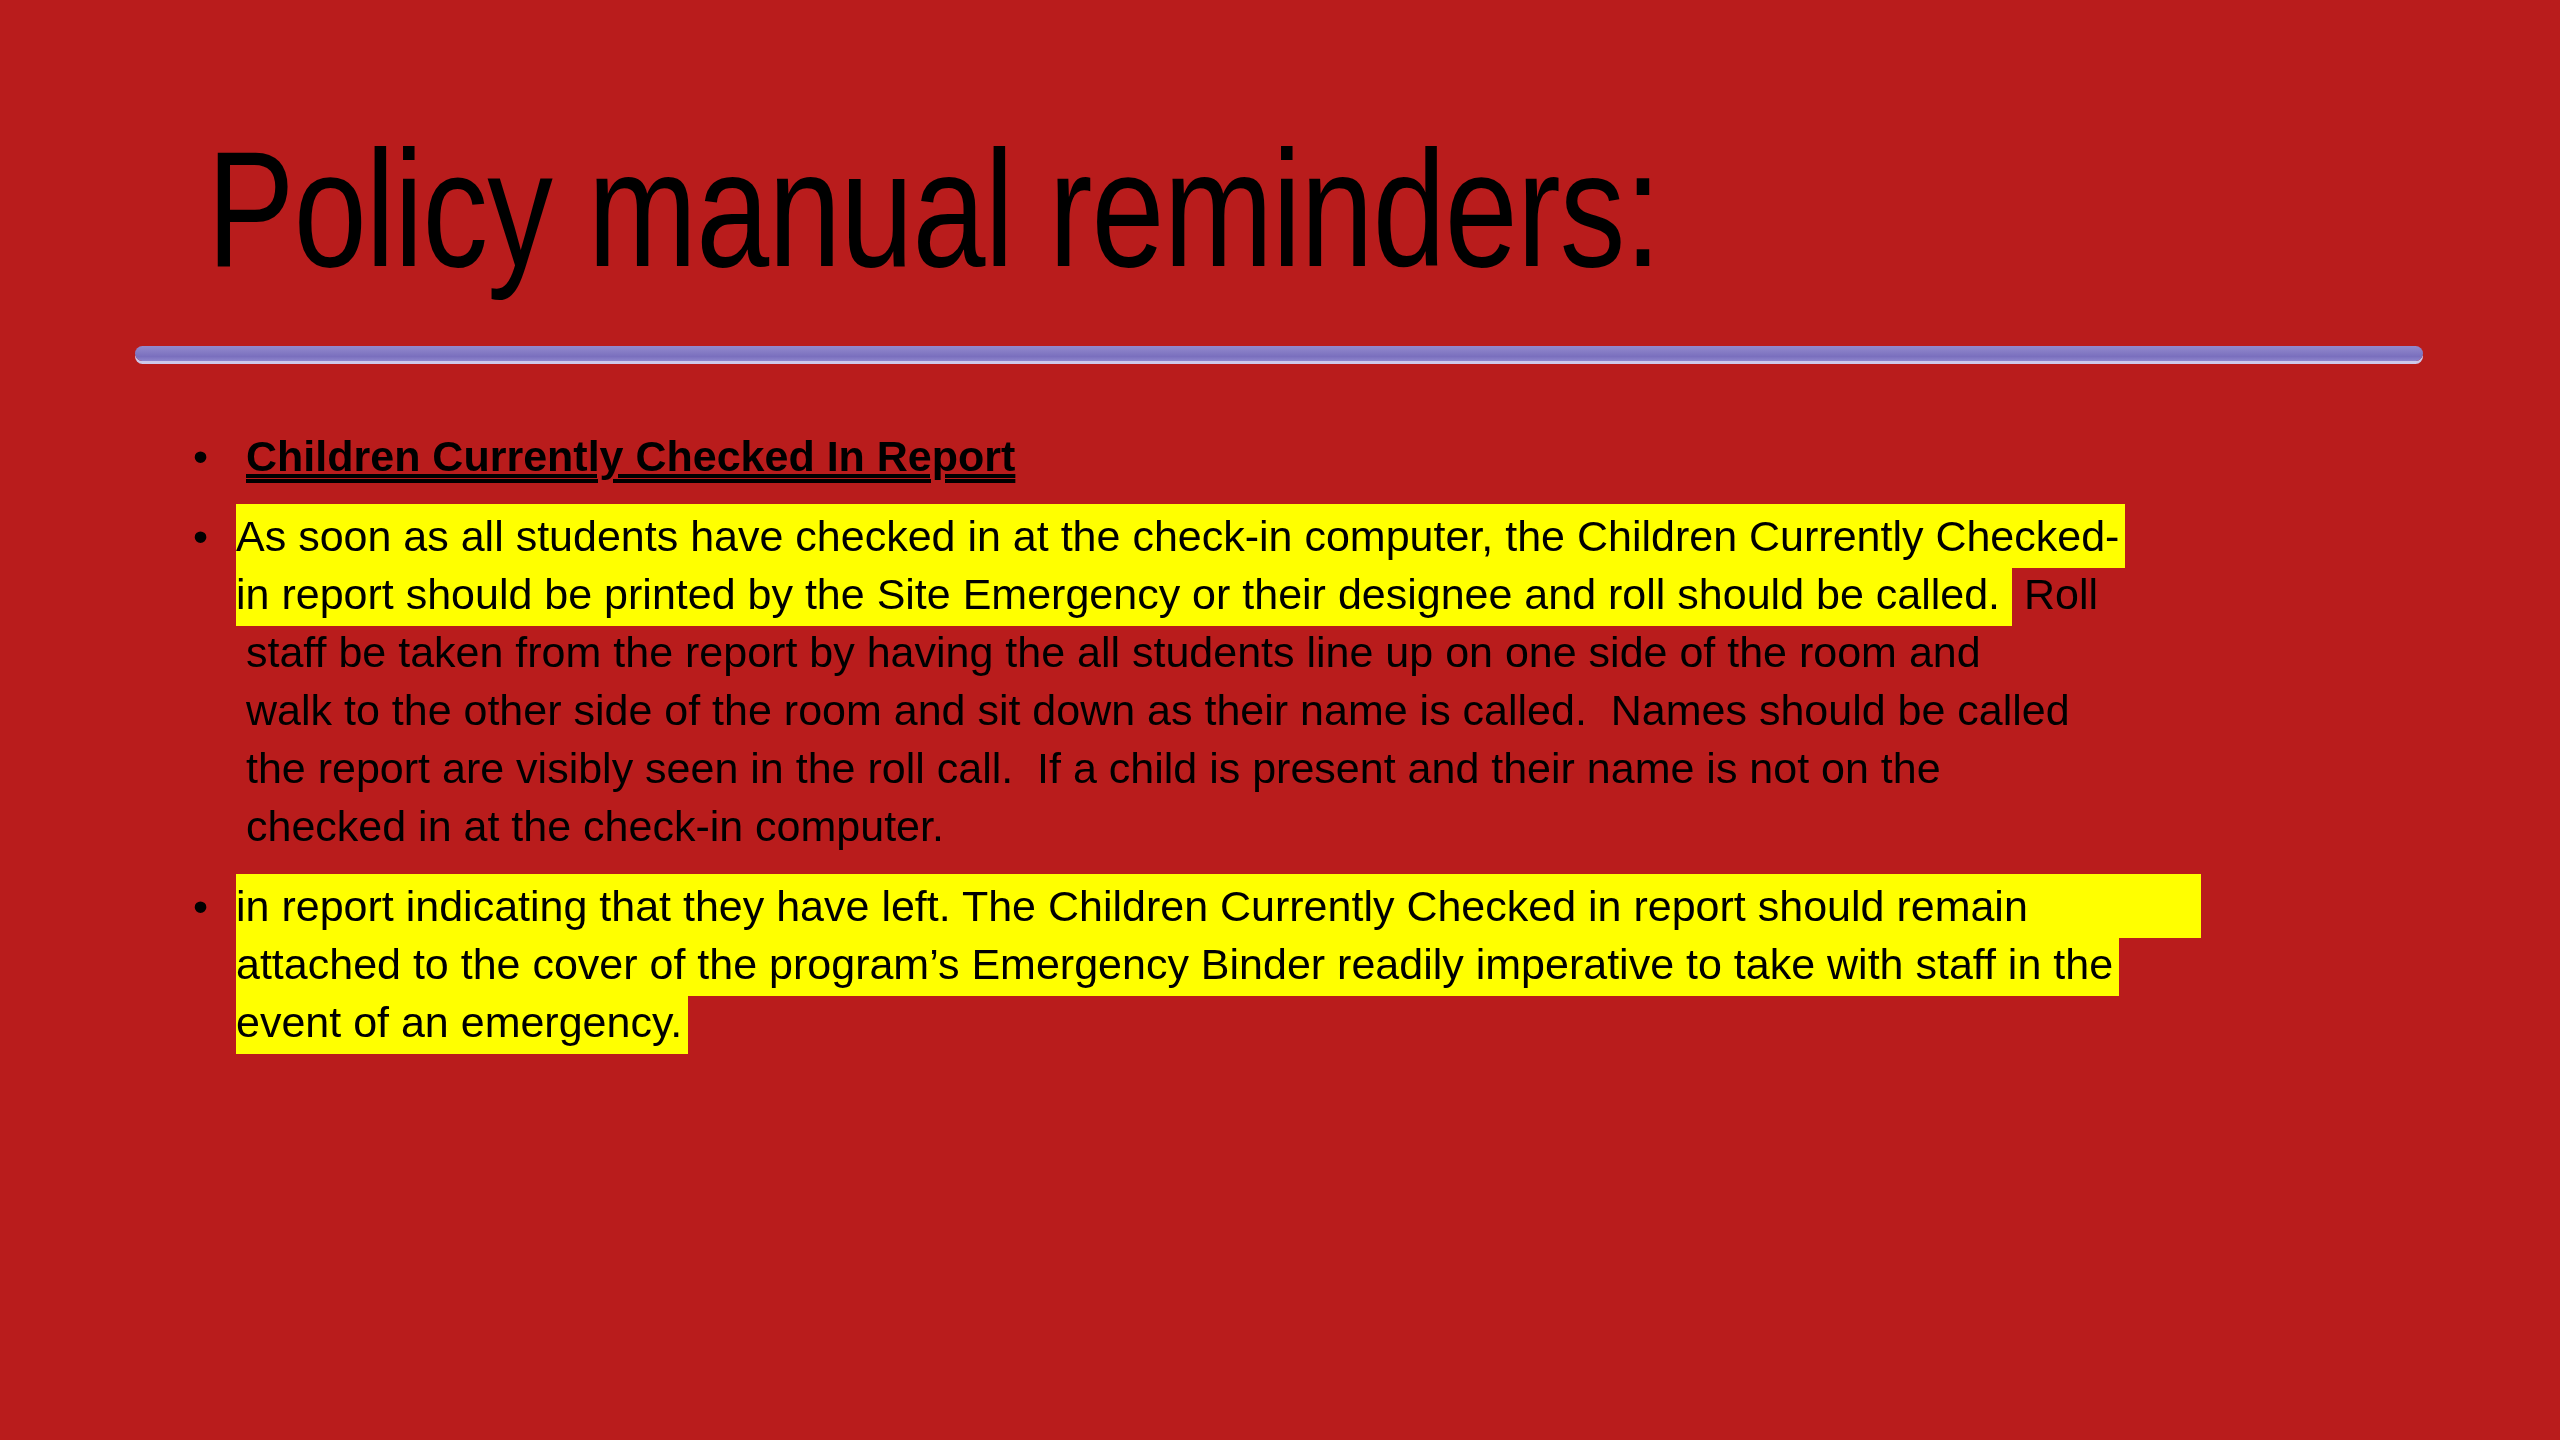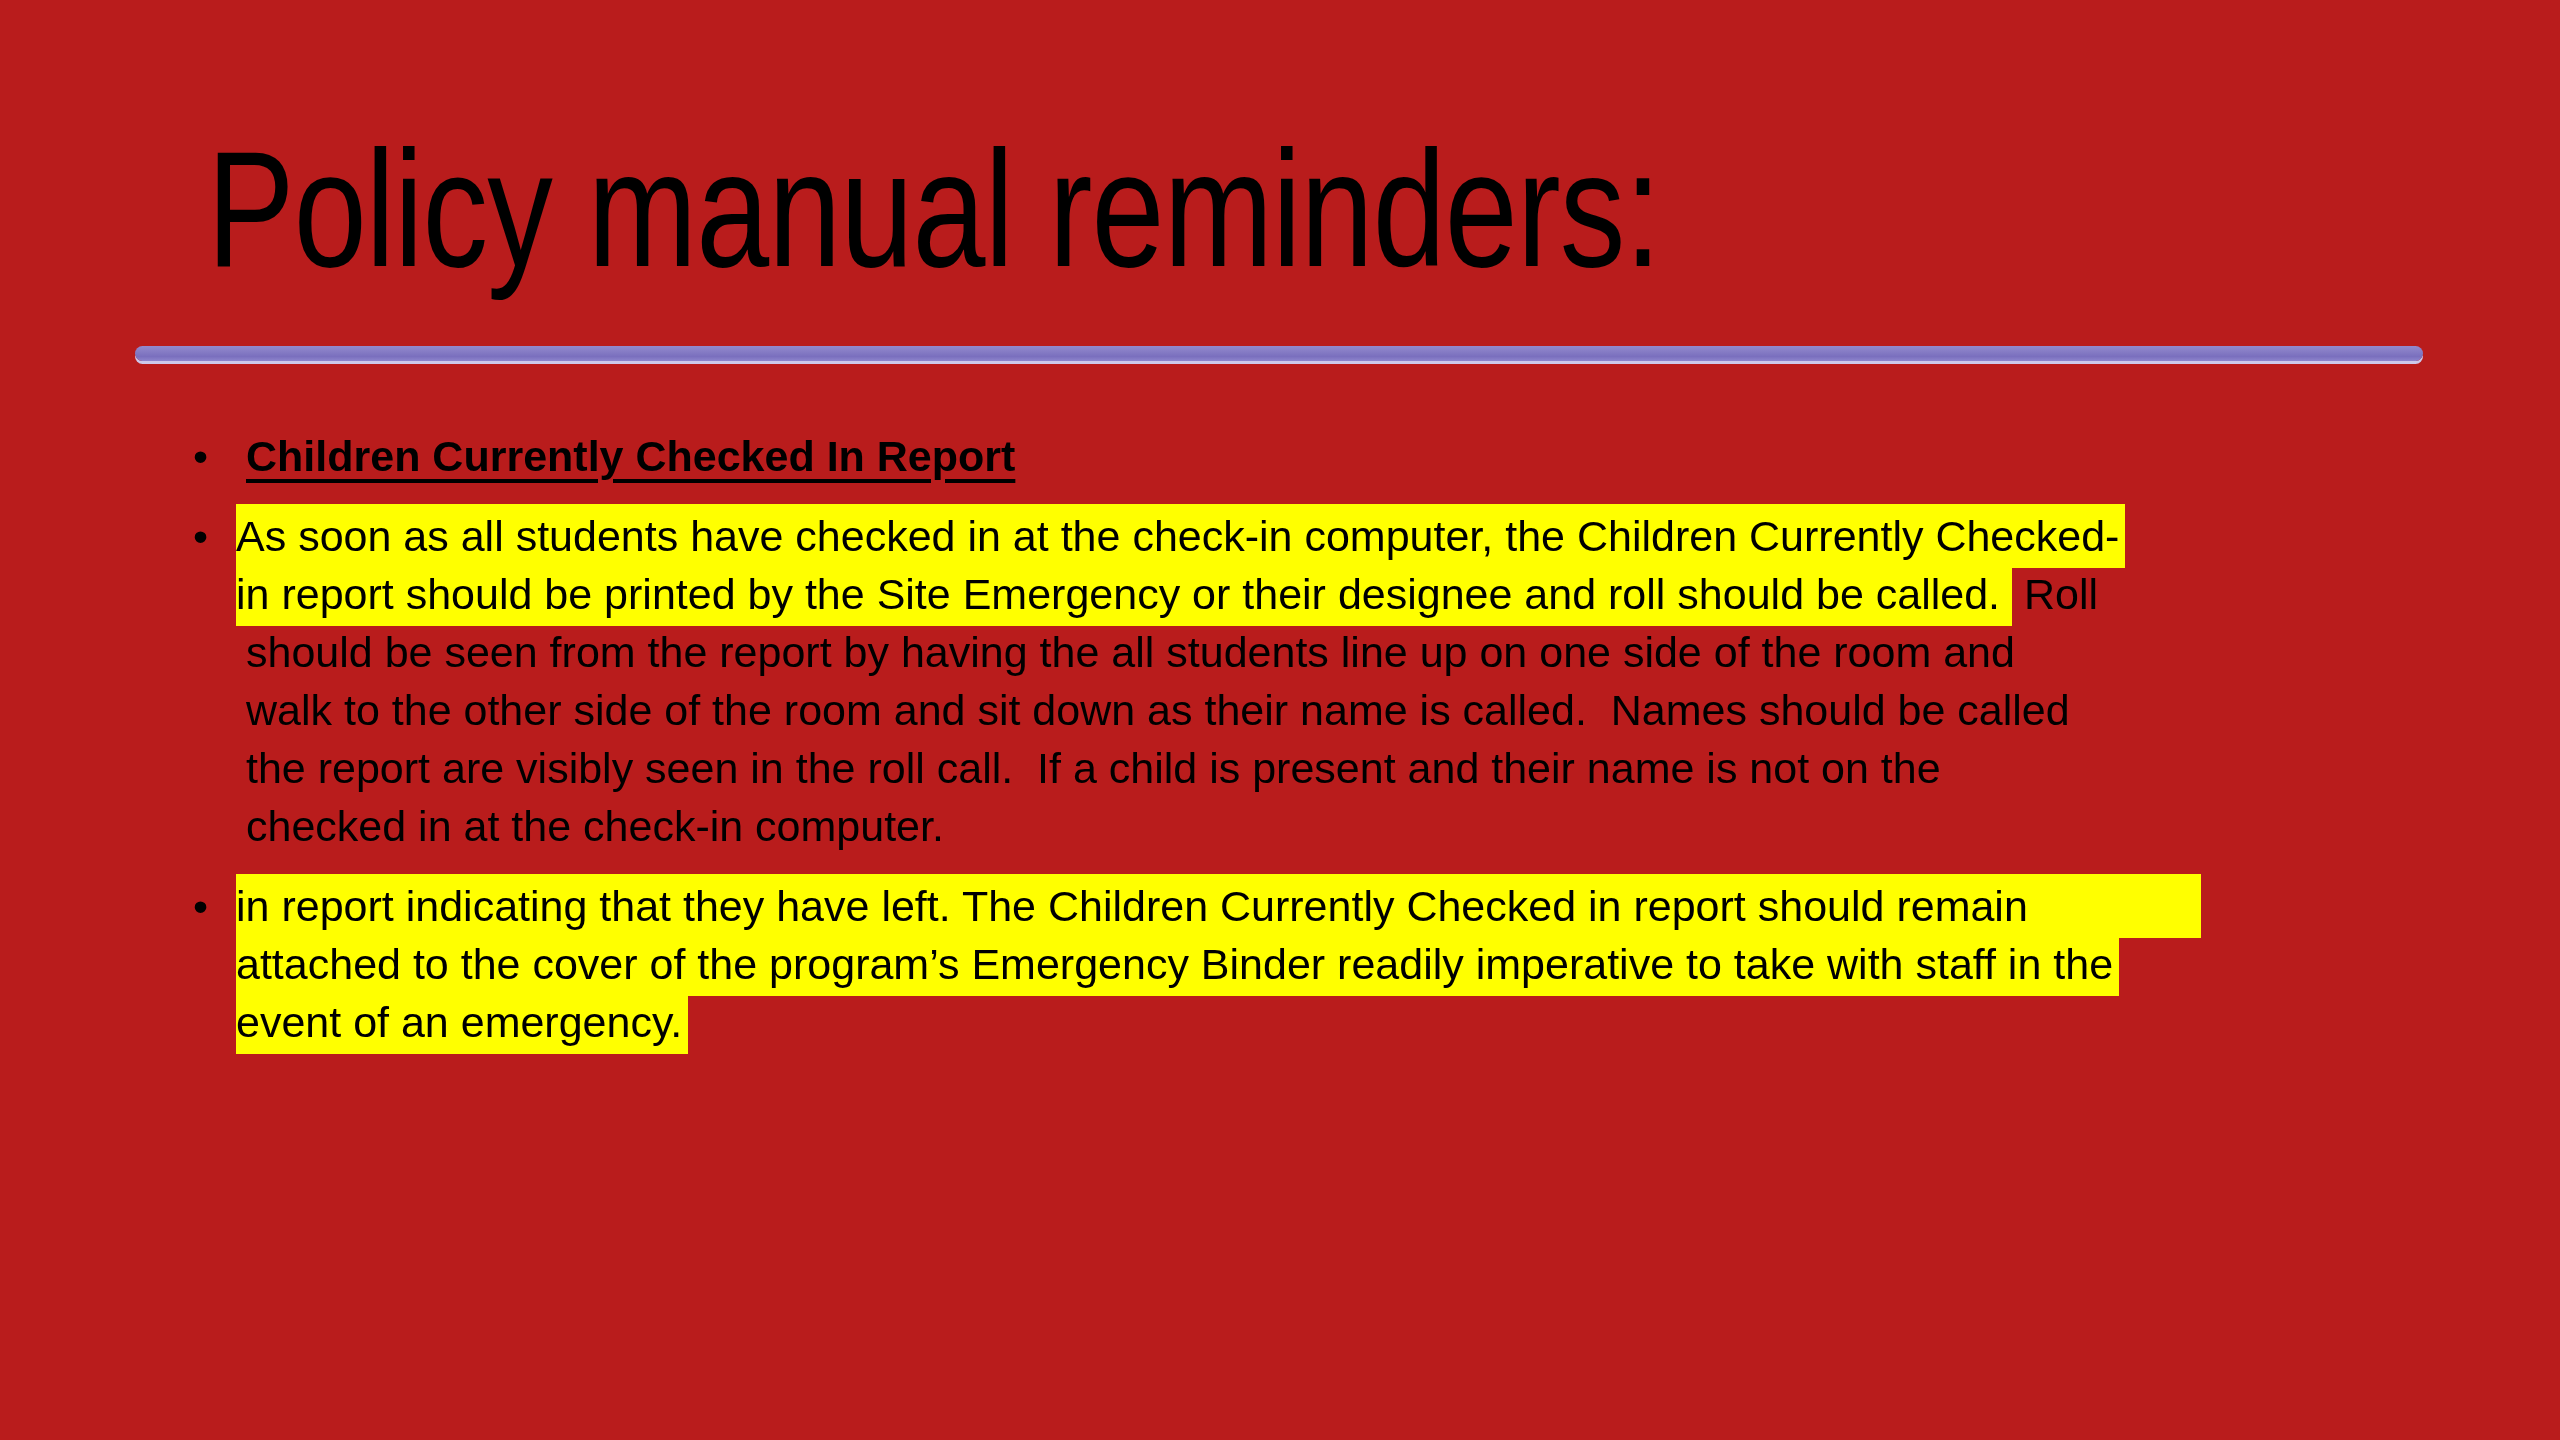--- a/index.html
+++ b/index.html
@@ -53,20 +53,21 @@
     font-size: 43px;
   }
   .line {
     height: 58px;
     line-height: 58px;
     font-size: 43px;
     white-space: pre;
   }
   .heading .line {
     font-weight: 700;
+    text-decoration: underline;
   }
   .heading .seg {
     text-decoration: underline;
     text-decoration-thickness: 3.5px;
     text-underline-offset: 8px;
   }
   .hl {
     background: #FFFF00;
     padding-top: 8px;
     padding-bottom: 8px;
@@ -82,21 +83,21 @@
   <div class="divider"></div>
   <div class="content" id="bullet-list">
       <div class="bullet-item heading">
         <span class="bullet-marker">•</span>
         <div class="line"><span class="seg">Children Currently Checked In Report</span></div>
       </div>
       <div class="bullet-item body">
         <span class="bullet-marker">•</span>
         <div class="line"><span class="seg hl">As soon as all students have checked in at the check-in computer, the Children Currently Checked-</span></div>
         <div class="line"><span class="seg hl">in report should be printed by the Site Emergency or their designee and roll should be called. </span><span class="seg"> Roll</span></div>
-        <div class="line"><span class="seg">should be seen from the report by having the all students line up on one side of the room and</span></div>
+        <div class="line"><span class="seg">staff be taken from the report by having the all students line up on one side of the room and</span></div>
         <div class="line"><span class="seg">walk to the other side of the room and sit down as their name is called.  Names should be called</span></div>
         <div class="line"><span class="seg">the report are visibly seen in the roll call.  If a child is present and their name is not on the</span></div>
         <div class="line"><span class="seg">checked in at the check-in computer.</span></div>
       </div>
       <div class="bullet-item body">
         <span class="bullet-marker">•</span>
         <div class="line"><span class="seg hl">in report indicating that they have left. The Children Currently Checked in report should remain              </span></div>
         <div class="line"><span class="seg hl">attached to the cover of the program’s Emergency Binder readily imperative to take with staff in the</span></div>
         <div class="line"><span class="seg hl">event of an emergency.</span></div>
       </div>

